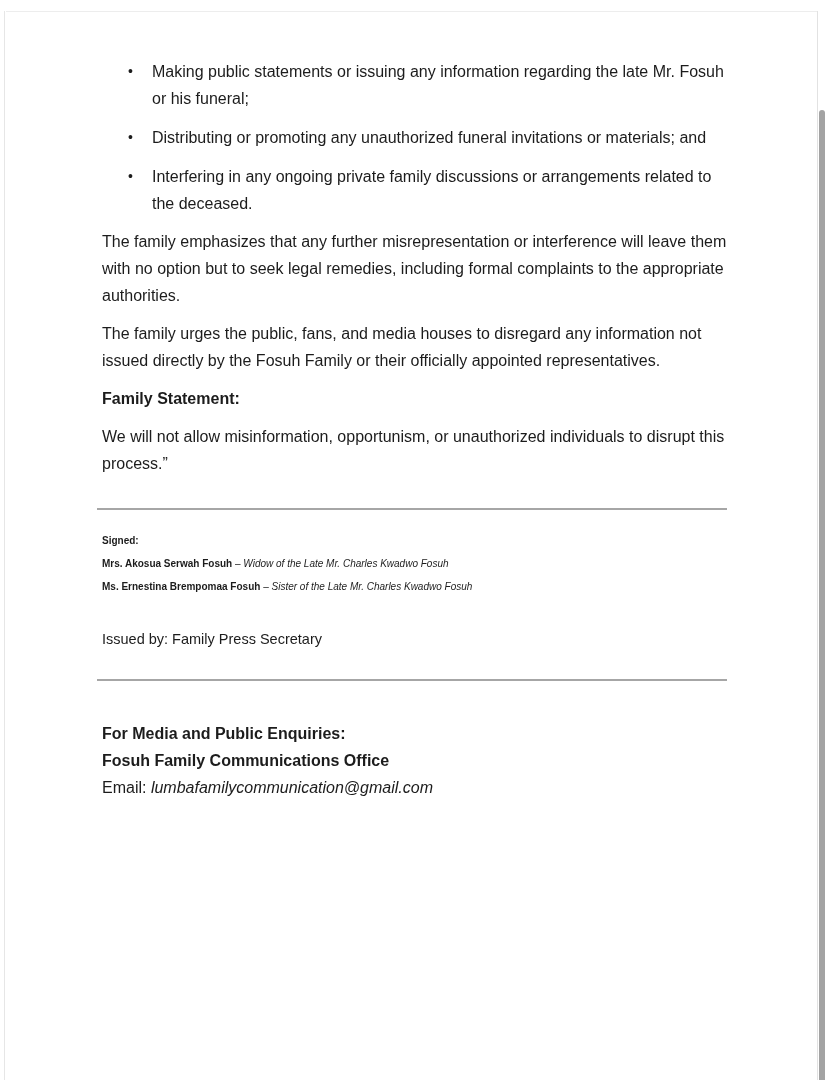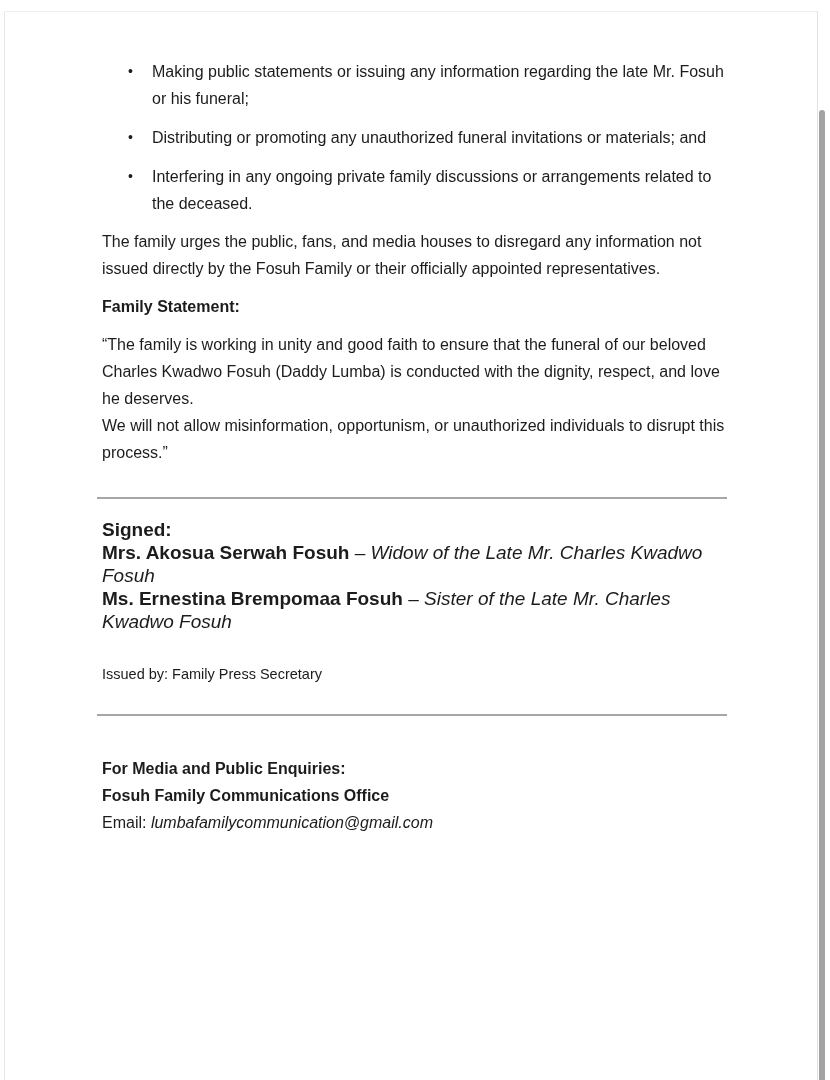--- a/index.html
+++ b/index.html
@@ -82,21 +82,21 @@
   }
   hr.rule {
     border: none;
     height: 2px;
     background: #a6a6a6;
     margin: 0 0 0 -5px;
     width: 630px;
   }
   .signed-block {
     margin-top: 19px;
-    font-size: 19px;
+    font-size: 10px;
     line-height: 23px;
   }
   .signed-label { font-weight: bold; }
   .sig-name { font-weight: bold; }
   .sig-role { font-style: italic; }
   .issued-line {
     margin-top: 30px;
     margin-bottom: 28px;
     font-size: 14.5px;
     line-height: 23px;
@@ -126,27 +126,27 @@
       <li>
         <span class="bullet-dot">•</span>
         <span>Distributing or promoting any unauthorized funeral invitations or materials; and</span>
       </li>
       <li>
         <span class="bullet-dot">•</span>
         <span>Interfering in any ongoing private family discussions or arrangements related to the deceased.</span>
       </li>
     </ul>
 
+    <p class="para">The family emphasizes that any further misrepresentation or interference will leave them with no option but to seek legal remedies, including formal complaints to the appropriate authorities.</p>
 
     <p class="para">The family urges the public, fans, and media houses to disregard any information not issued directly by the Fosuh Family or their officially appointed representatives.</p>
 
     <p class="para statement-label">Family Statement:</p>
 
     <div class="quote-block">
-      <div>“The family is working in unity and good faith to ensure that the funeral of our beloved Charles Kwadwo Fosuh (Daddy Lumba) is conducted with the dignity, respect, and love he deserves.</div>
       <div>We will not allow misinformation, opportunism, or unauthorized individuals to disrupt this process.”</div>
     </div>
 
     <hr class="rule">
 
     <div class="signed-block">
       <div class="signed-label">Signed:</div>
       <div>
         <span class="sig-name">Mrs. Akosua Serwah Fosuh</span><span> – </span><span class="sig-role">Widow of the Late Mr. Charles Kwadwo Fosuh</span>
       </div>

